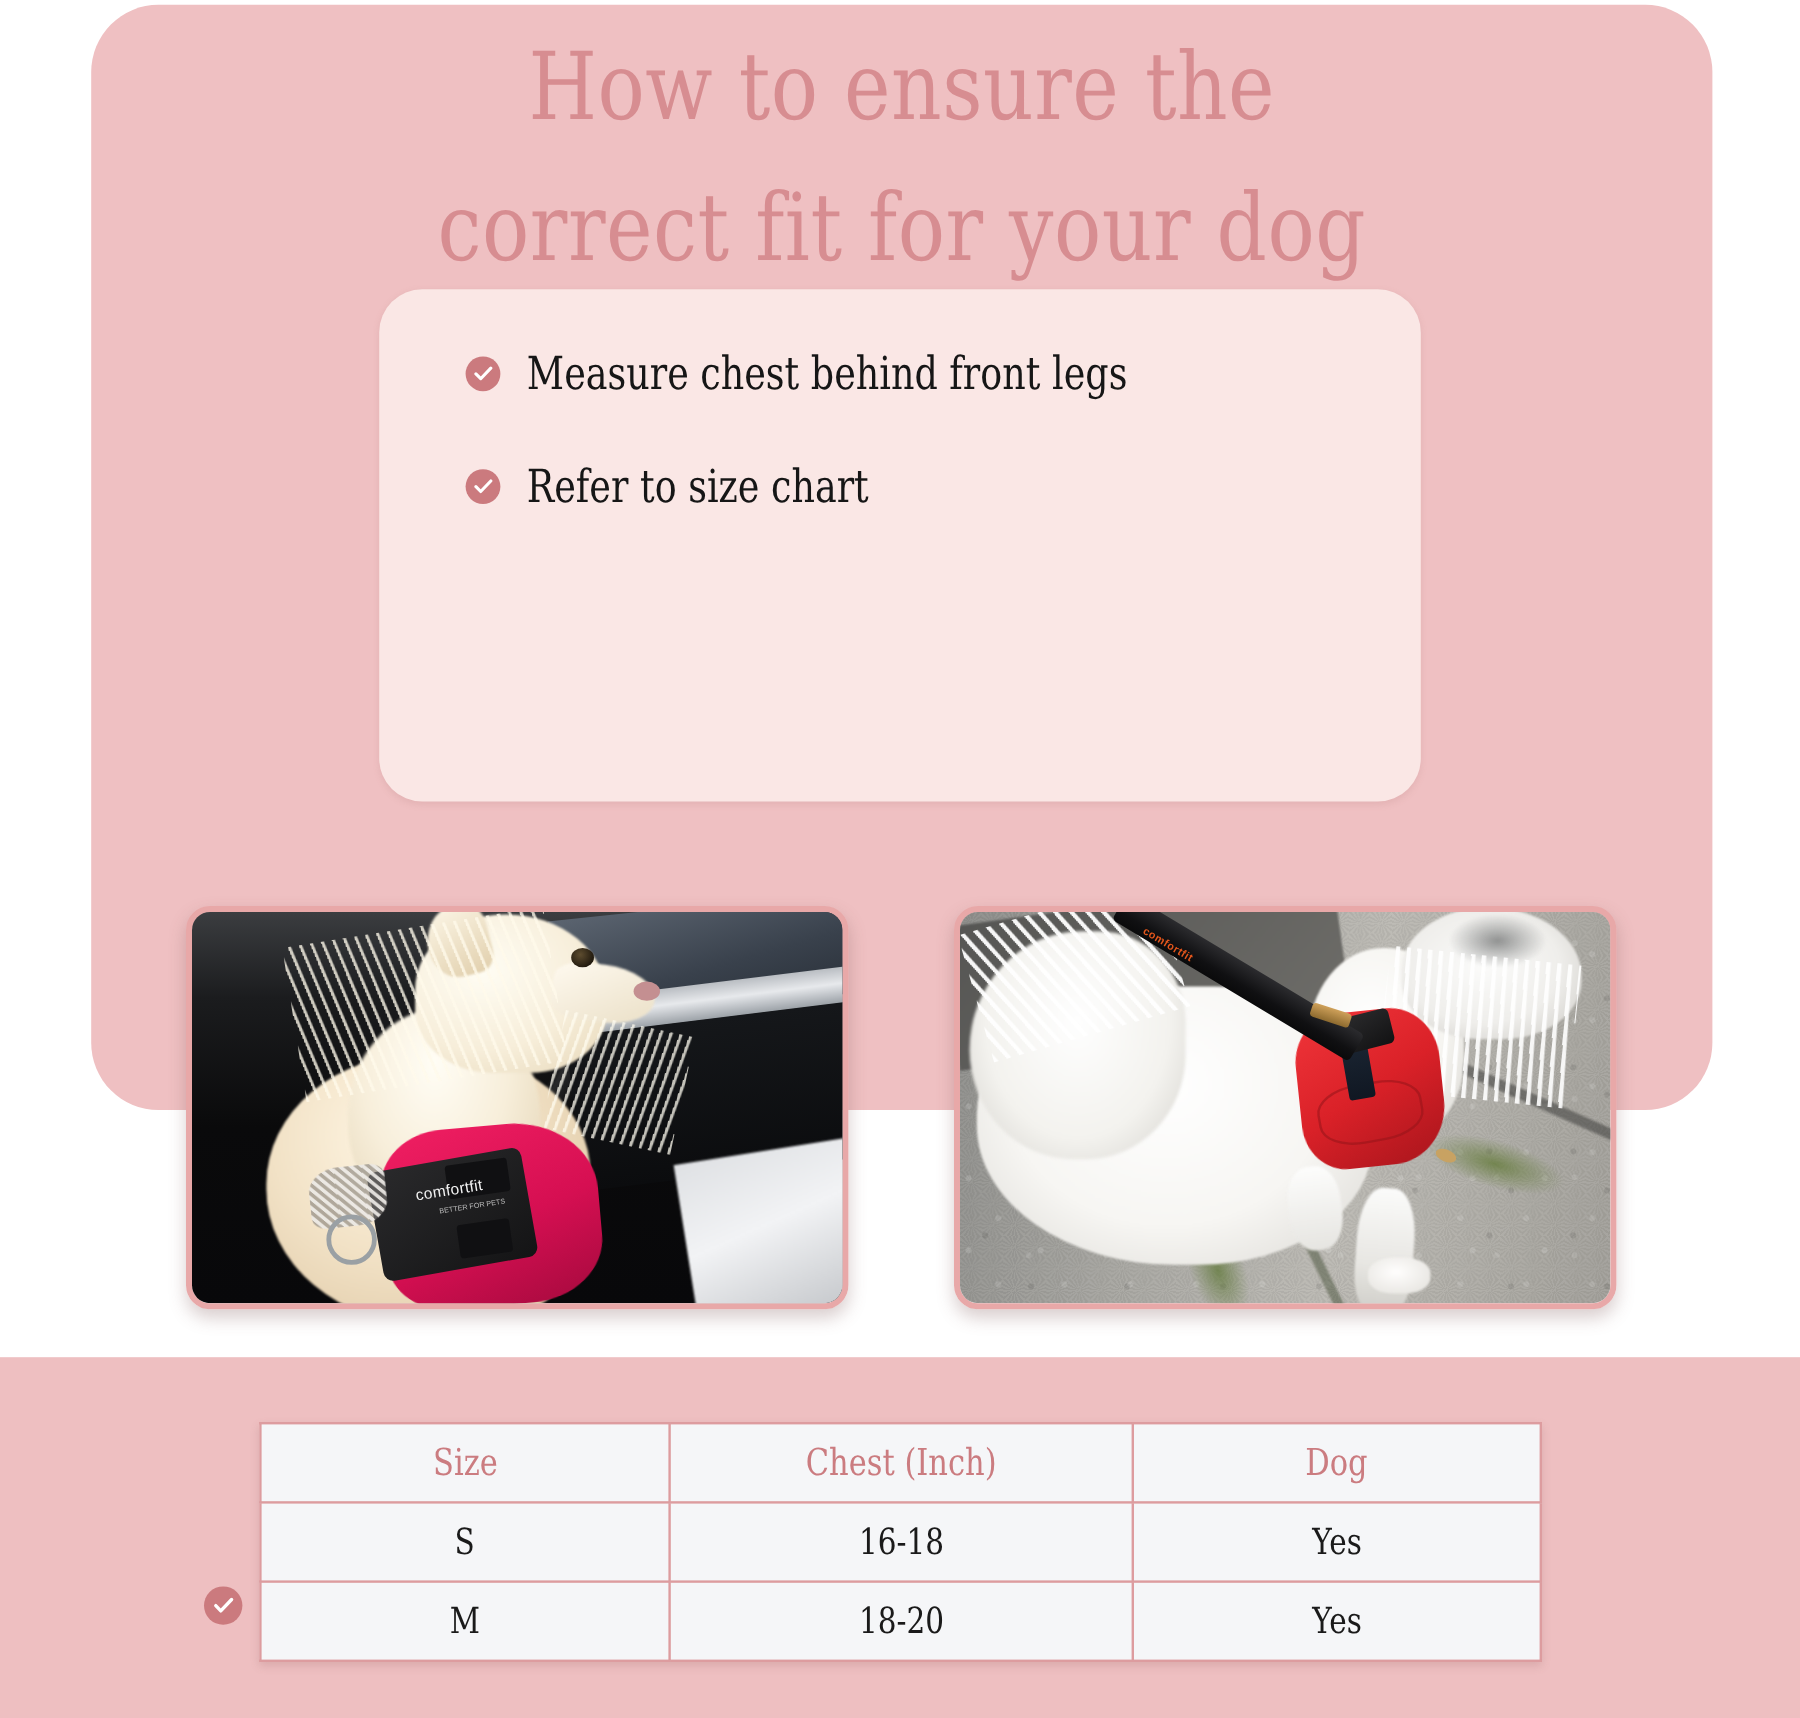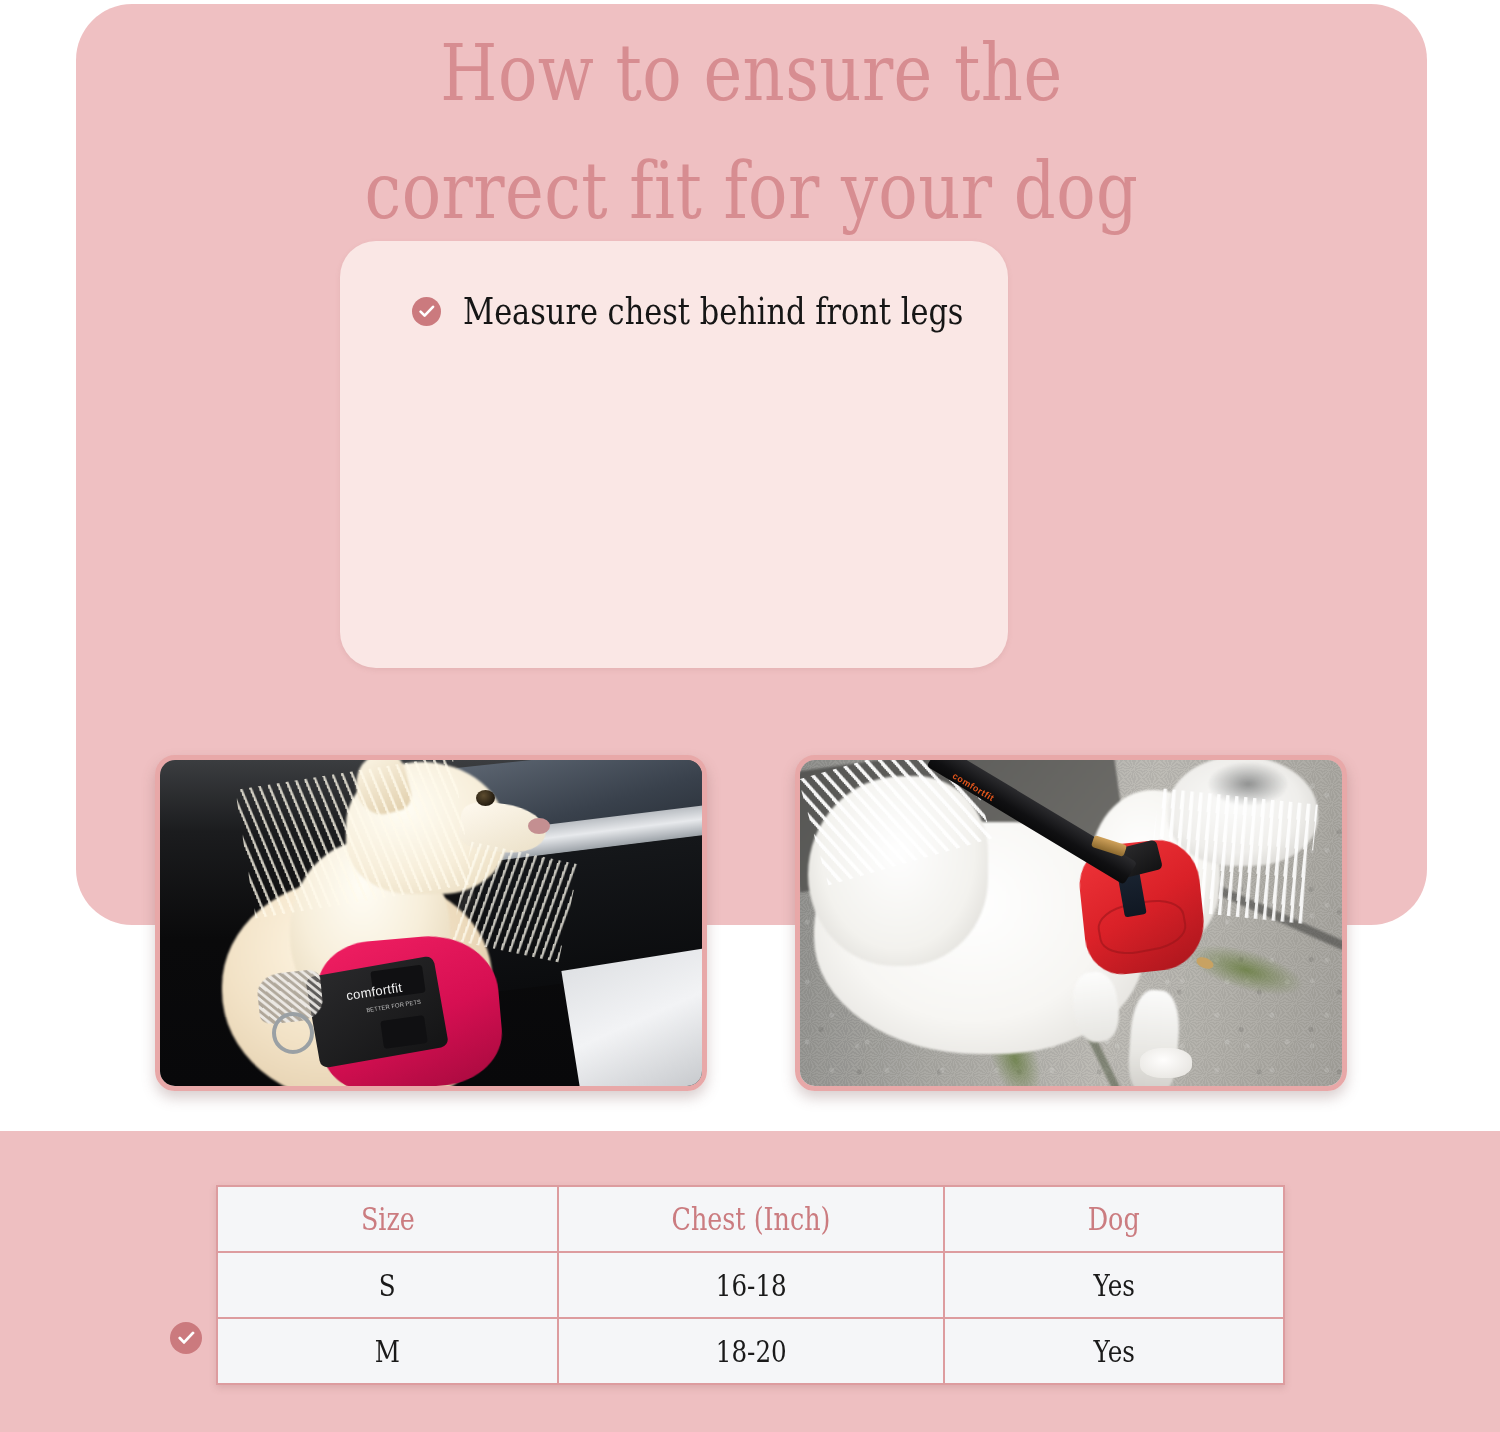--- a/index.html
+++ b/index.html
@@ -39,23 +39,23 @@
     font-weight: 400;
     letter-spacing: 0.5px;
     white-space: pre-line;
     transform: scaleX(0.84);
     transform-origin: center top;
   }
 
   
   #tips-box {
     position: absolute;
-    left: 340px;
+    left: 316px;
     top: 241px;
-    width: 668px;
+    width: 868px;
     height: 427px;
     background: #fae7e5;
     border-radius: 36px;
     box-shadow: 0 2px 5px rgba(180,120,120,0.18);
   }
 
   .tip-row {
     position: absolute;
     left: 72px;
     display: flex;
@@ -532,20 +532,28 @@
 
   <div class="tip-row r0">
     <span class="check-badge">
       <svg width="16" height="14" viewBox="0 0 16 14">
           <path d="M1.6 6.6 L5.6 10.6 L14 1.8" stroke="#ffffff" stroke-width="2.6" fill="none" stroke-linecap="round" stroke-linejoin="round"></path>
         </svg>
     </span>
     <span class="tip-text">Measure chest behind front legs</span>
   </div>
 
+  <div class="tip-row r1">
+    <span class="check-badge">
+      <svg width="16" height="14" viewBox="0 0 16 14">
+          <path d="M1.6 6.6 L5.6 10.6 L14 1.8" stroke="#ffffff" stroke-width="2.6" fill="none" stroke-linecap="round" stroke-linejoin="round"></path>
+        </svg>
+    </span>
+    <span class="tip-text">Refer to size chart</span>
+  </div>
 
 
 
 </div>
 
 <div id="photo-left" class="photo-card">
   <div class="photo-inner">
     <div class="car-bg"></div>
     <div class="car-window"></div>
     <div class="car-sill"></div>

